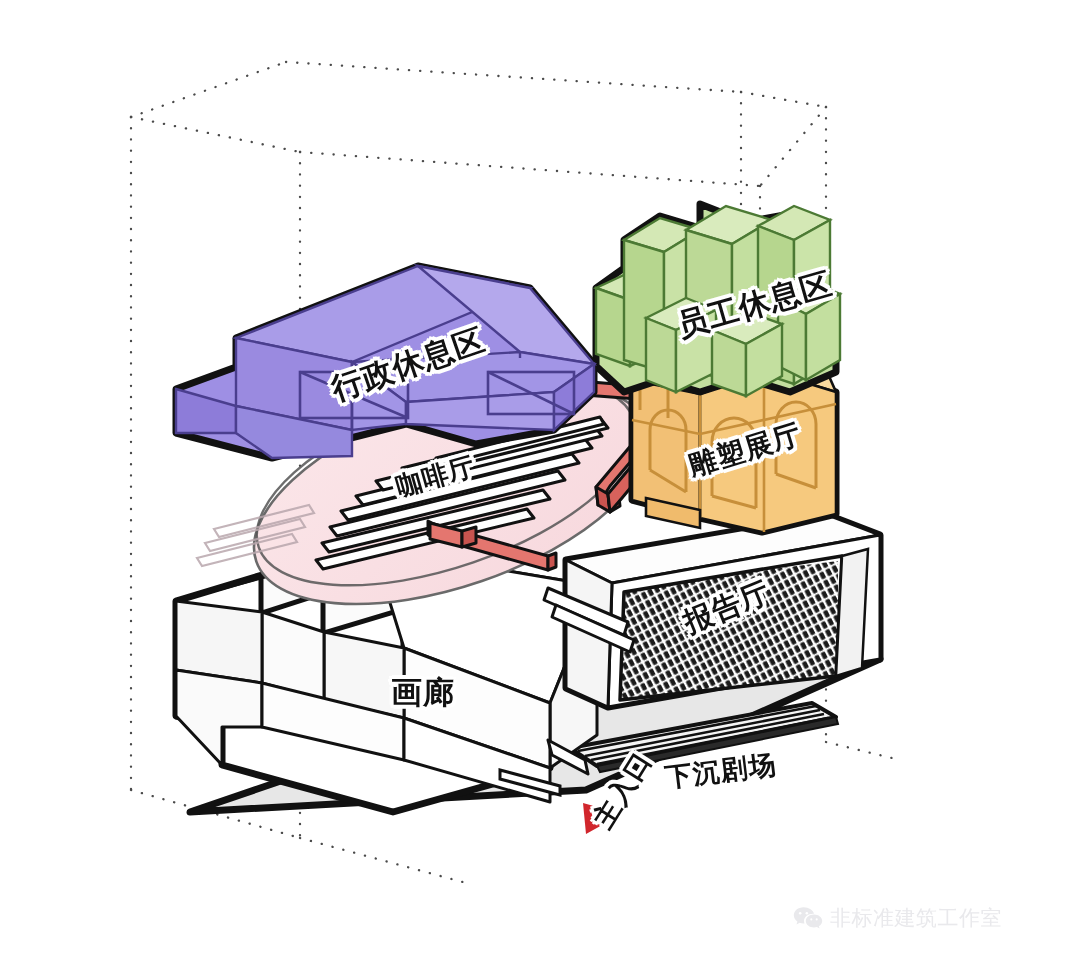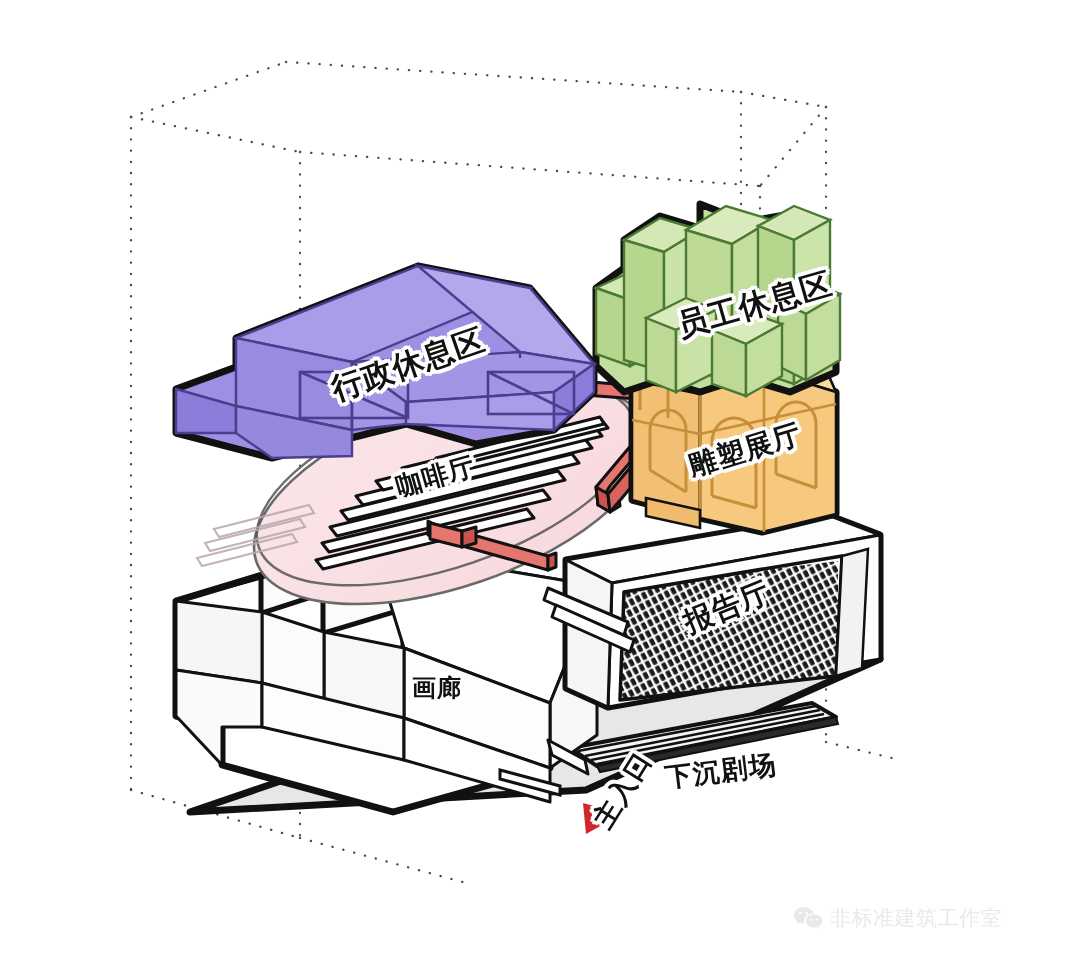--- a/index.html
+++ b/index.html
@@ -50,21 +50,21 @@
        4px  0px 0 #fff,  -4px  0px 0 #fff,
        0px  4px 0 #fff,   0px -4px 0 #fff;
     pointer-events: auto;
     user-select: none;
   }
   .lbl-admin   { left: 326px; top: 371px; font-size: 31px; transform: rotate(-19deg); transform-origin: left top; }
   .lbl-staff   { left: 672px; top: 307px; font-size: 31px; transform: rotate(-16deg); transform-origin: left top; }
   .lbl-sculpt  { left: 684px; top: 449px; font-size: 28px; transform: rotate(-17deg); transform-origin: left top; }
   .lbl-cafe    { left: 392px; top: 471px; font-size: 26px; transform: rotate(-16deg); transform-origin: left top; }
   .lbl-audit   { left: 678px; top: 606px; font-size: 29px; transform: rotate(-22deg); transform-origin: left top; }
-  .lbl-gallery { left: 412px; top: 672px; font-size: 24px; transform: rotate(0deg);  transform-origin: left top; }
+  .lbl-gallery { left: 391px; top: 672px; font-size: 31px; transform: rotate(0deg);  transform-origin: left top; }
   .lbl-theater { left: 663px; top: 760px; font-size: 27px; transform: rotate(-7deg);  transform-origin: left top; }
   .lbl-entry   { left: 585px; top: 816px; font-size: 27px; transform: rotate(-58deg); transform-origin: left top; }
 
   
   #watermark {
     position: absolute;
     left: 793px;
     top: 906px;
     display: flex;
     align-items: center;

